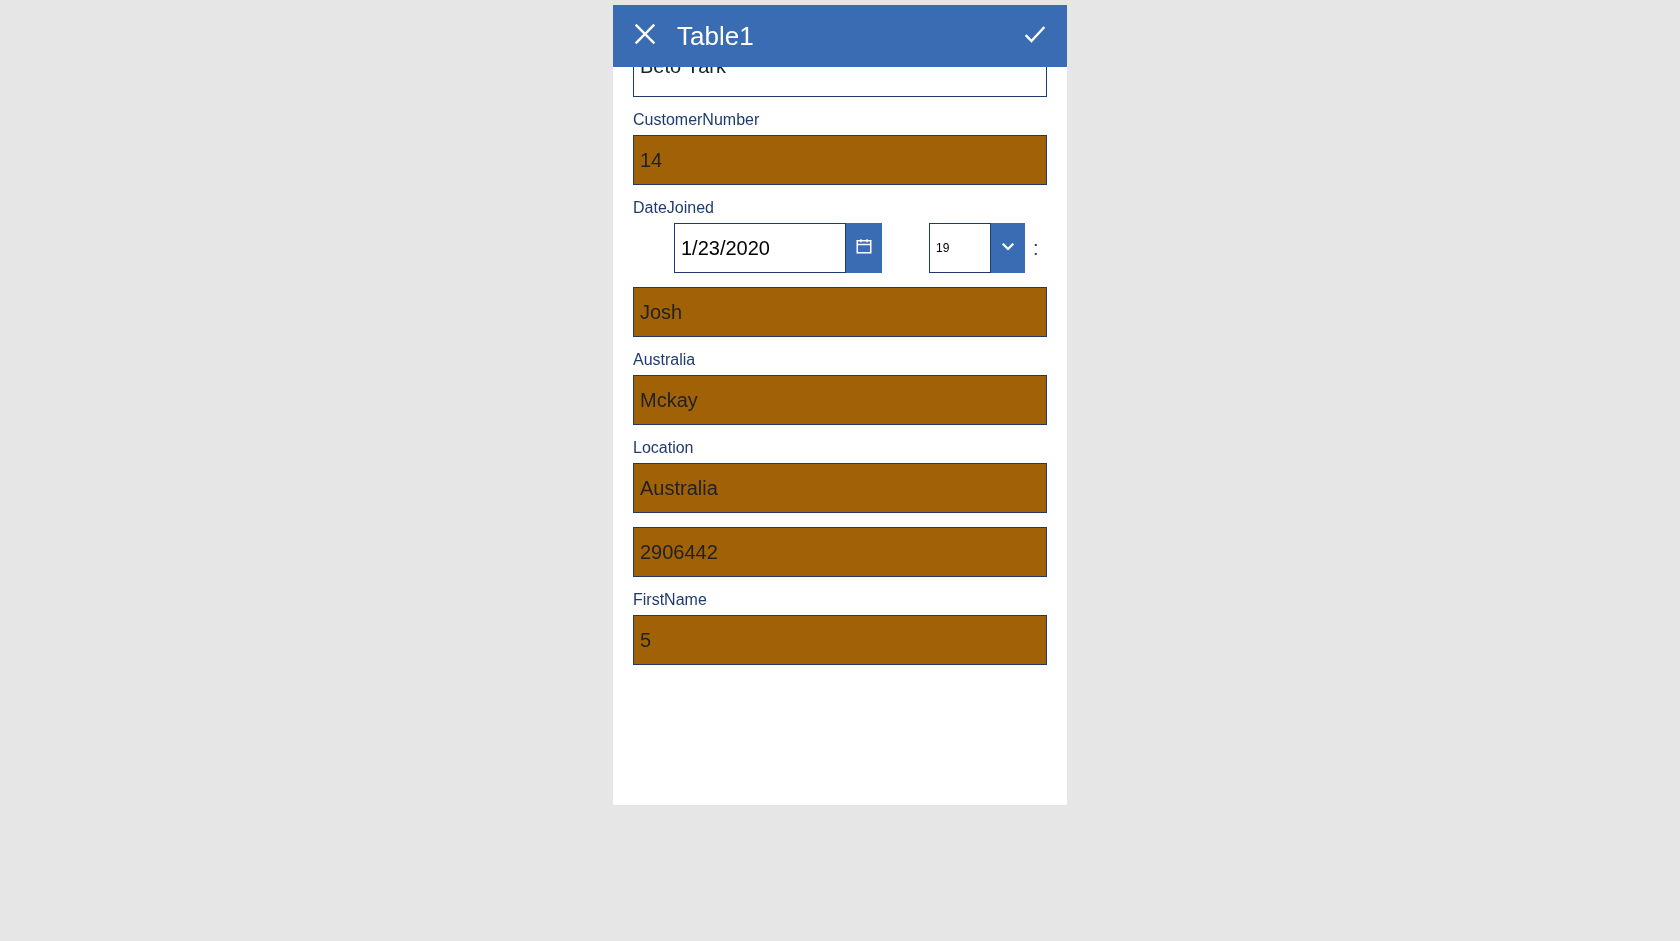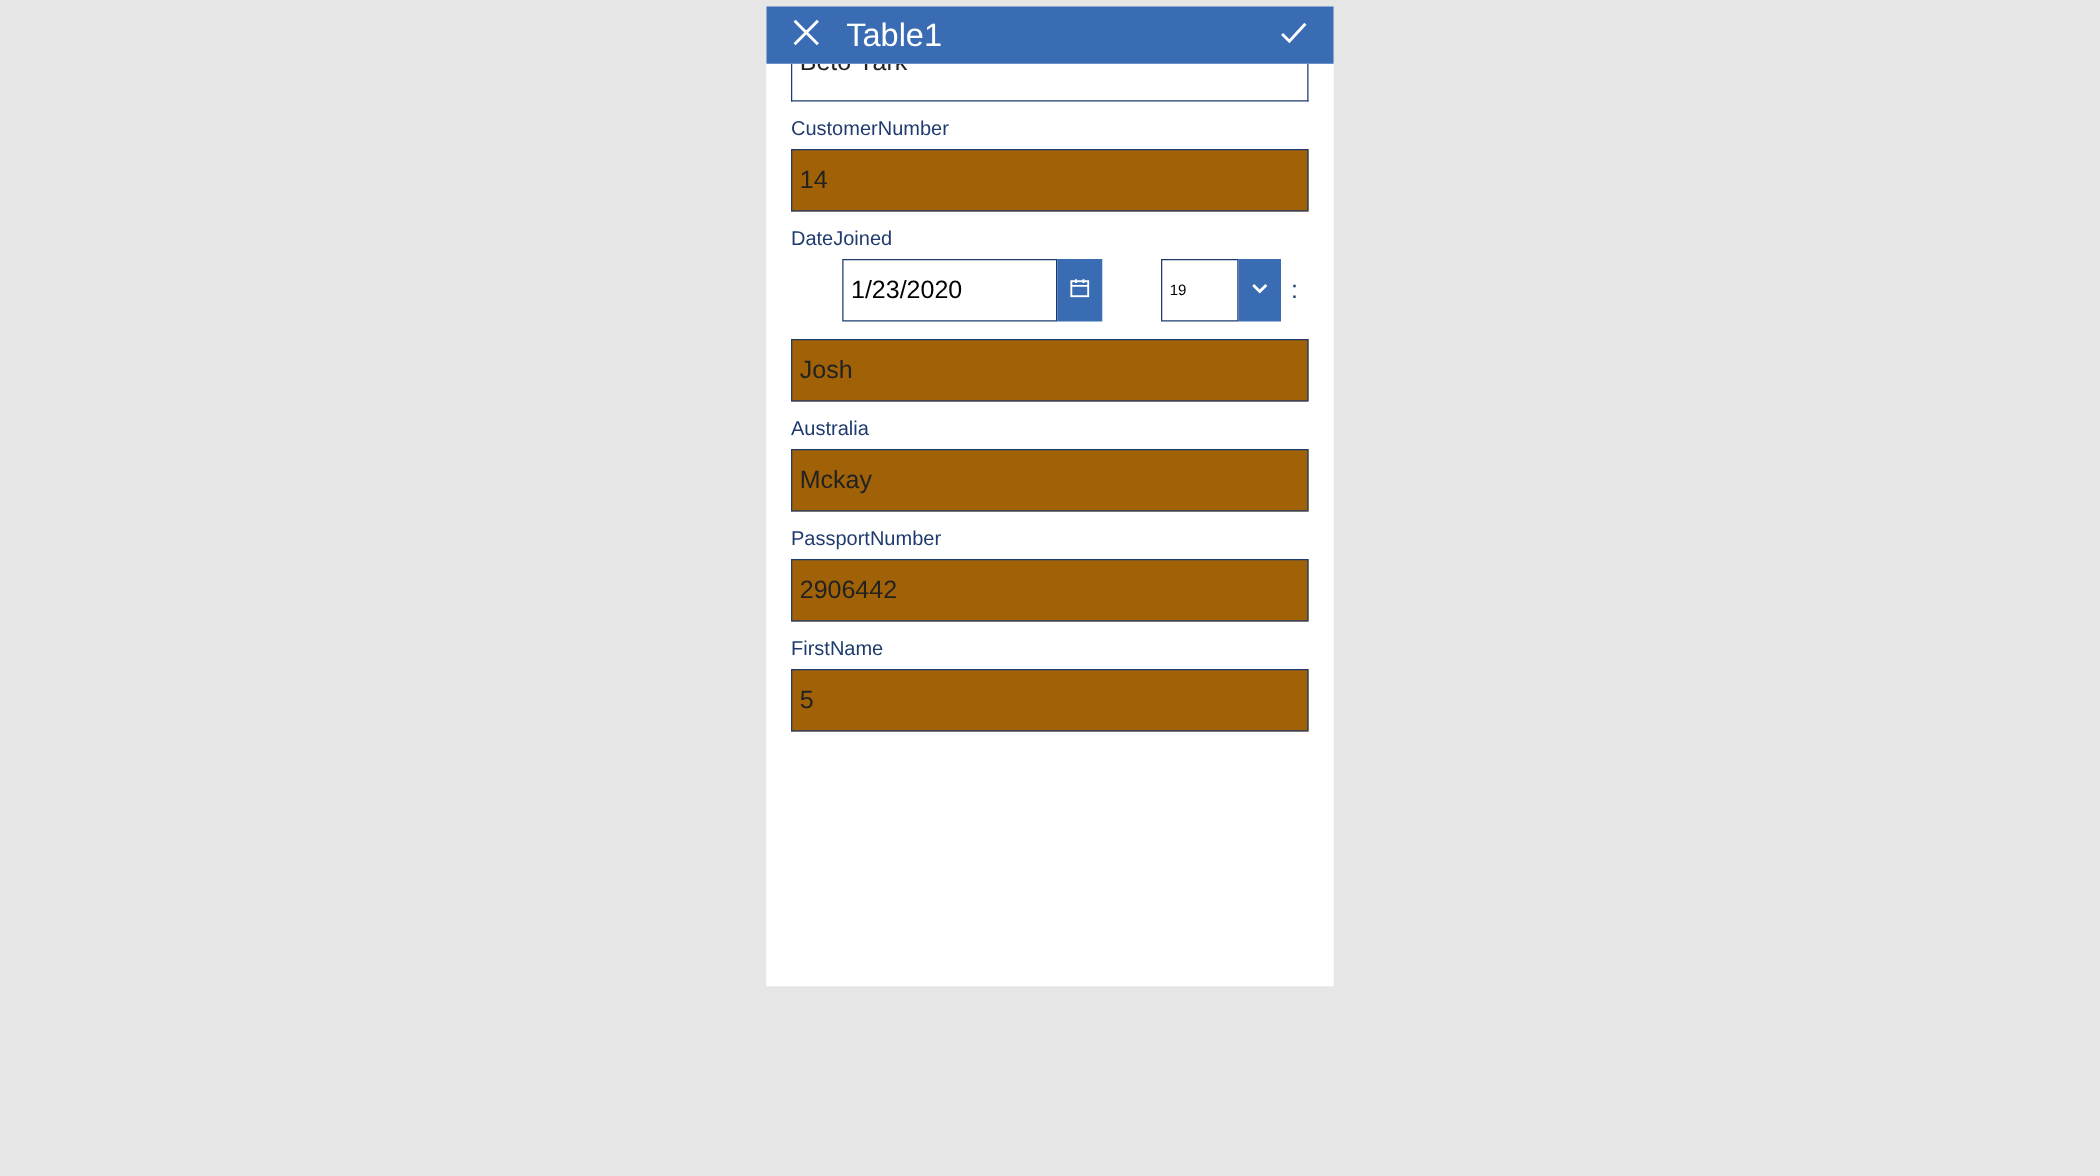--- a/index.html
+++ b/index.html
@@ -17,21 +17,21 @@
       padding-top: 5px;
     }
     .app {
       width: 454px;
       background: #fff;
       position: relative;
       overflow: hidden;
     }
     .header {
       background: #3a6cb3;
-      height: 46px;
+      height: 62px;
       display: flex;
       align-items: center;
       padding: 0 18px;
       color: #fff;
       justify-content: space-between;
     }
     .header-left {
       display: flex;
       align-items: center;
       gap: 18px;
@@ -223,23 +223,26 @@
 
     <div class="field">
       <input class="input" value="Josh" style="">
     </div>
 
     <div class="field">
       <span class="label">Australia</span>
       <input class="input" value="Mckay" style="">
     </div>
 
-
-    <div class="field">
-      <span class="label">PassportNumber</span>
+    <div class="field">
+      <span class="label">Location</span>
+      <input class="input" value="Australia" style="">
+    </div>
+
+    <div class="field">
       <input class="input" value="2906442" style="">
     </div>
 
     <div class="field">
       <span class="label">FirstName</span>
       <input class="input" value="5" style="">
     </div>
 
   </div>
 </div>

